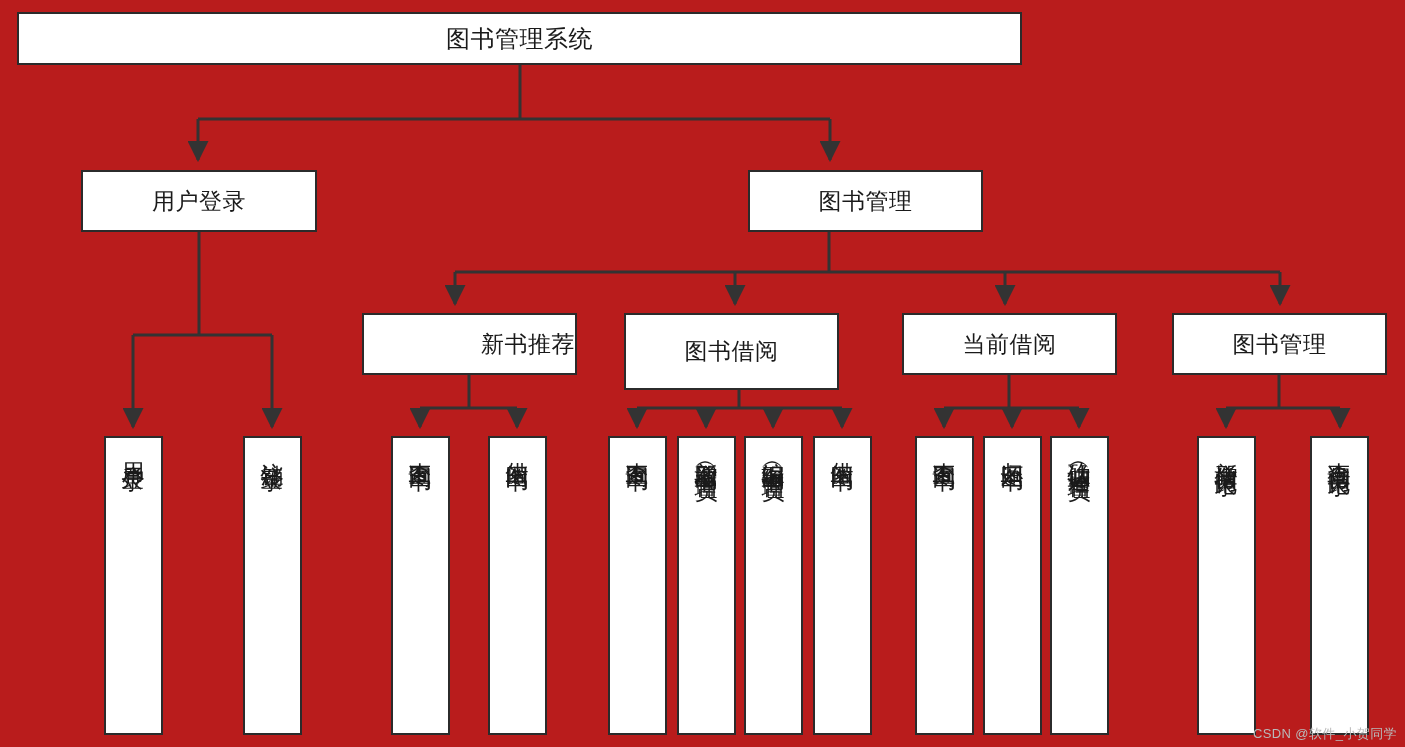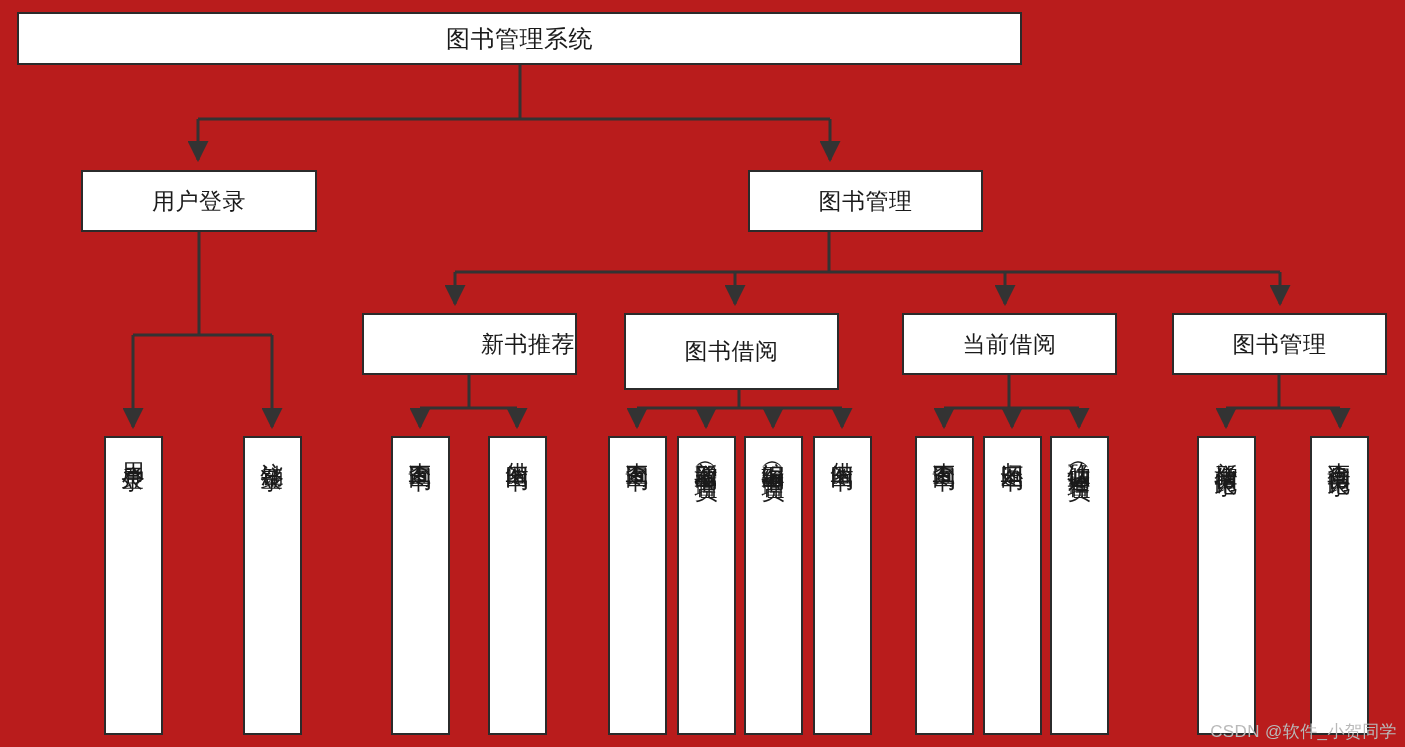--- a/index.html
+++ b/index.html
@@ -62,21 +62,21 @@
     text-orientation: upright;
     font-size: 23px;
     line-height: 1.05;
     letter-spacing: 2.5px;
     white-space: nowrap;
   }
   #watermark {
     position: absolute;
     right: 8px;
     bottom: 4px;
-    font-size: 17px;
+    font-size: 13px;
     color: #b9b9b9;
     letter-spacing: 0.4px;
     user-select: none;
     white-space: nowrap;
   }
 </style>
 </head>
 <body>
 
 <div id="diagram-root">

